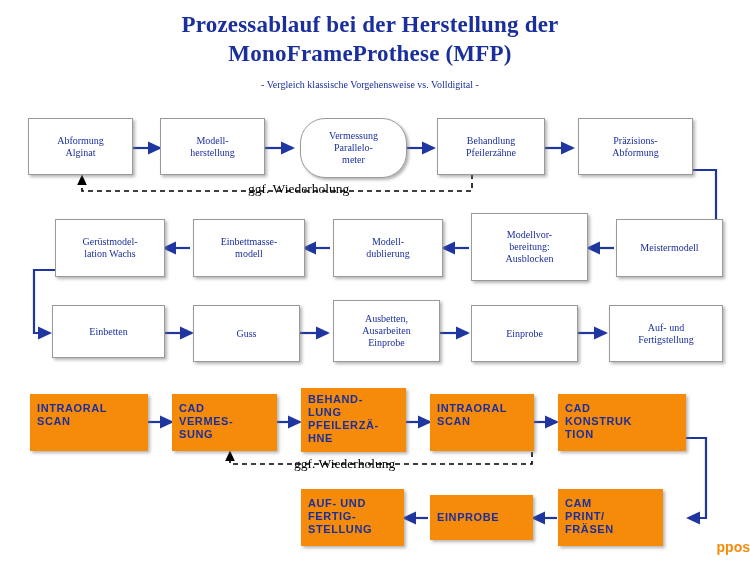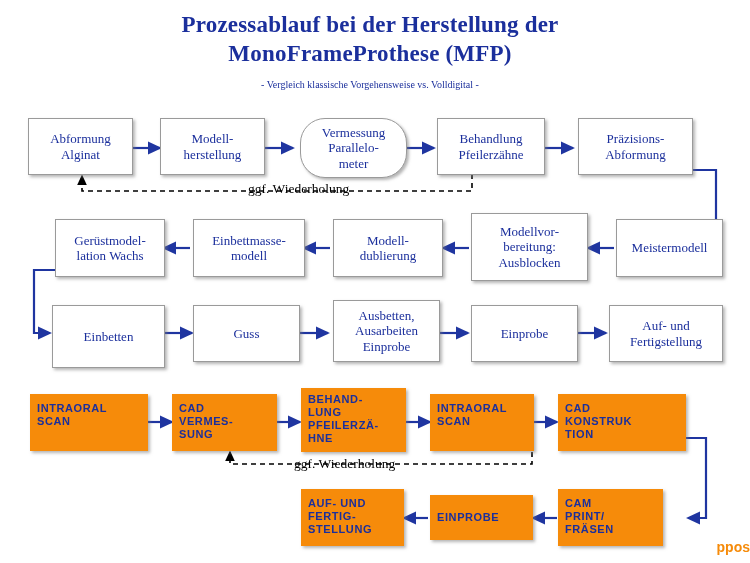--- a/index.html
+++ b/index.html
@@ -37,21 +37,21 @@
     justify-content: center;
     text-align: center;
     line-height: 1.18;
   }
 
   .wbox {
     background: #ffffff;
     border: 1px solid #9a9a9a;
     color: #1b2f9c;
     font-family: "Liberation Serif", serif;
-    font-size: 13px;
+    font-size: 10px;
     box-shadow: 2px 2px 3px rgba(120,120,120,0.55);
   }
 
   .obox {
     background: #f68b0a;
     border: none;
     color: #1b2f9c;
     font-family: "Liberation Sans", sans-serif;
     font-size: 11px;
     font-weight: bold;
@@ -211,21 +211,21 @@
     <div>bereitung:</div>
     <div>Ausblocken</div>
   </div>
 </div>
 <div class="box wbox" style="left:616px; top:219px; width:107px; height:58px;">
   <div>
     <div>Meistermodell</div>
   </div>
 </div>
 
-<div class="box wbox" style="left:52px; top:305px; width:113px; height:63px;">
+<div class="box wbox" style="left:52px; top:305px; width:113px; height:53px;">
   <div>
     <div>Einbetten</div>
   </div>
 </div>
 <div class="box wbox" style="left:193px; top:305px; width:107px; height:57px;">
   <div>
     <div>Guss</div>
   </div>
 </div>
 <div class="box wbox" style="left:333px; top:300px; width:107px; height:62px;">

